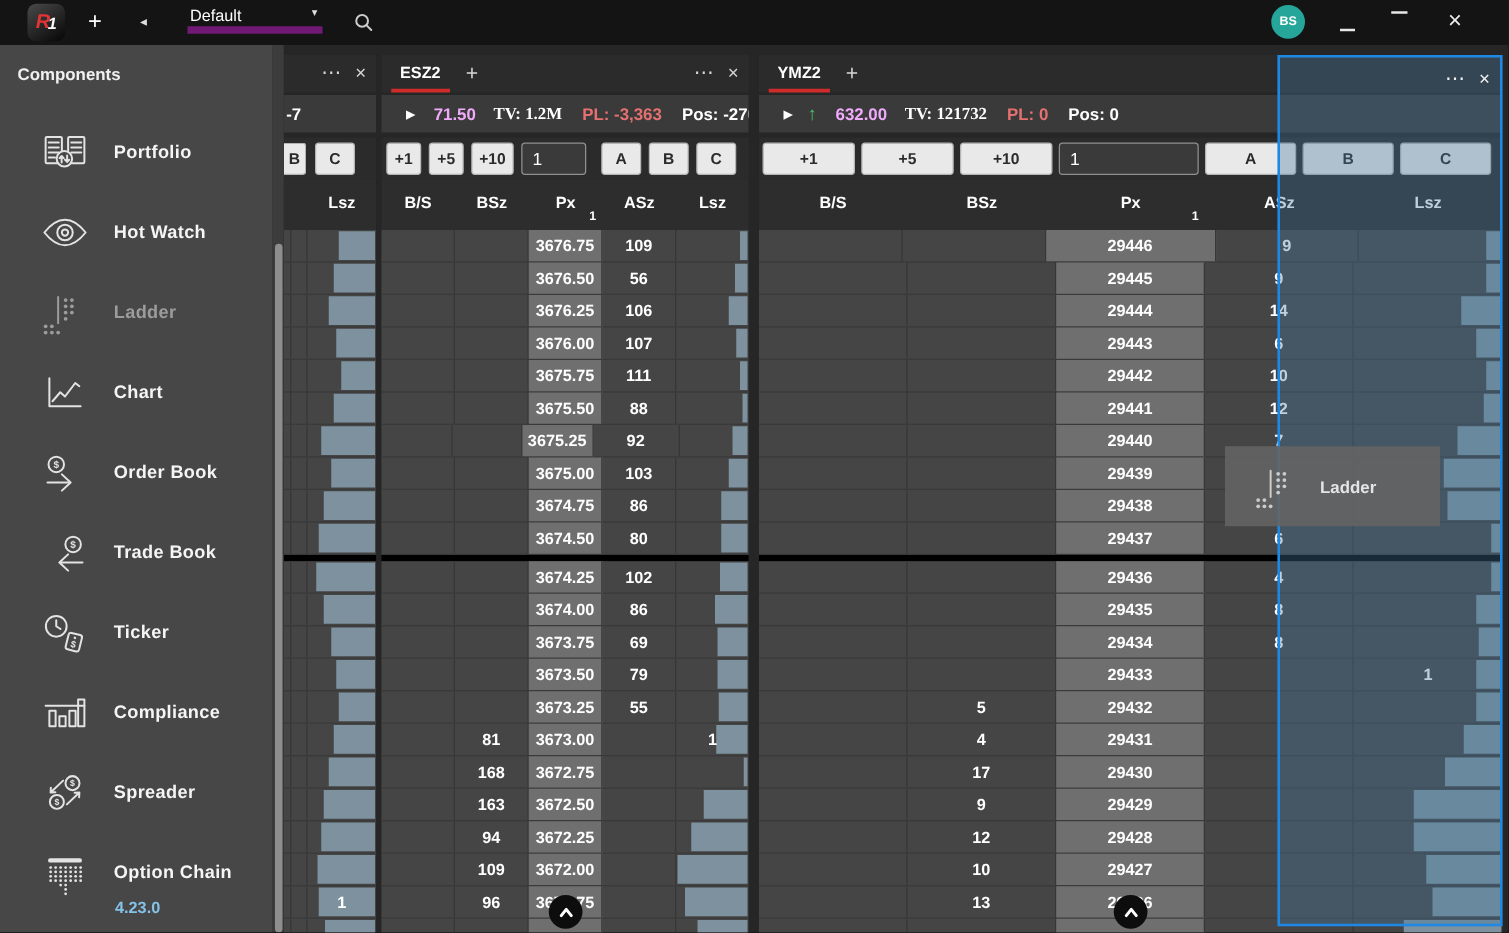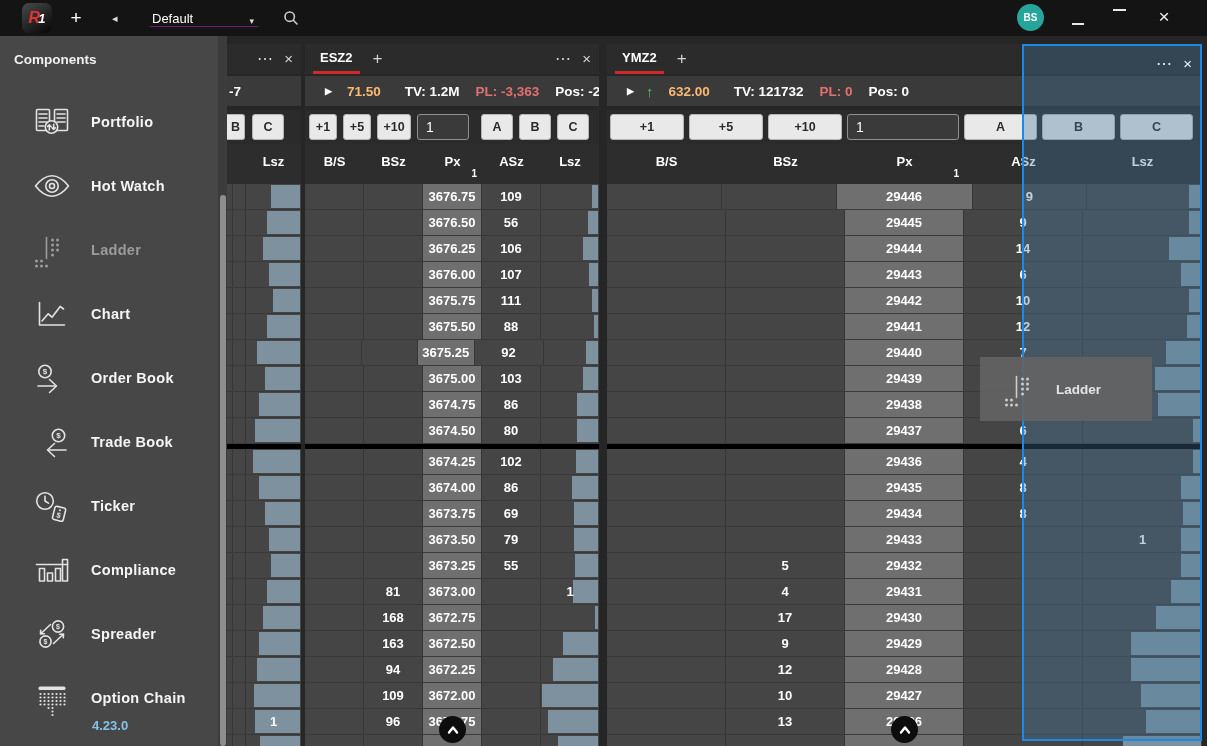--- a/index.html
+++ b/index.html
@@ -10,22 +10,22 @@
   
   .topbar{position:absolute;left:0;top:0;width:1207px;height:36px;background:#141414;z-index:90;}
   .topbar>*{position:absolute;}
   .logo{left:22px;top:3px;width:30px;height:30px;border-radius:7px;
         background:linear-gradient(145deg,#4a4a4a,#050505);display:flex;align-items:center;
         justify-content:center;font-style:italic;font-weight:800;}
   .logo .lr{color:#e23434;font-size:16px;}
   .logo .l1{color:#fff;font-size:13px;margin-left:-2px;}
   .tb-plus{left:66px;top:0;width:20px;height:36px;line-height:36px;text-align:center;color:#fff;font-size:19px;}
   .tb-back{left:112px;top:0;height:36px;line-height:36px;color:#ddd;font-size:11px;}
-  .ws-wrap{left:150px;top:5px;width:108px;height:22px;border-bottom:1px solid #701a75;color:#fff;
-           font-size:13px;display:flex;align-items:flex-end;}
+  .ws-wrap{left:150px;top:5px;width:108px;height:22px;border-bottom:6px solid #701a75;color:#fff;
+           font-size:13px;display:flex;align-items:flex-start;}
   .ws-wrap .ws-label{flex:1;padding-left:2px;}
   .ws-wrap .caret{font-size:9px;color:#ddd;margin-right:4px;}
   .tb-search{left:283px;top:10px;width:16px;height:16px;}
   .avatar{left:1017px;top:4px;width:27px;height:27px;border-radius:50%;background:#26A69A;color:#fff;
           font-size:10px;font-weight:700;display:flex;align-items:center;justify-content:center;}
   .win-min{left:1072px;top:23px;width:12px;height:2px;background:#e8e8e8;}
   .win-max{left:1113px;top:9px;width:13px;height:2px;background:#e8e8e8;}
   .win-close{left:1154px;top:0;width:20px;height:36px;line-height:34px;color:#eee;font-size:19px;text-align:center;}
 
   
@@ -50,22 +50,22 @@
   .tab{margin-left:8px;padding:0 7px;color:#fff;font-weight:700;font-size:13px;line-height:26px;
        border-bottom:3px solid #CF2B2B;}
   .tab-plus{margin-left:13px;color:#d5d5d5;font-size:17px;}
   .icon-menu{position:absolute;right:28px;top:0;height:30px;line-height:30px;color:#d5d5d5;font-size:16px;}
   .icon-close{position:absolute;right:8px;top:0;height:30px;line-height:30px;color:#d5d5d5;font-size:15px;}
 
   .inforow{margin-top:2px;height:30px;background:#3a3a3a;display:flex;align-items:center;color:#fff;
            font-weight:700;font-size:13.5px;white-space:nowrap;overflow:hidden;}
   .inforow .expand{margin-left:20px;font-size:9px;}
   .inforow .upar{margin-left:12px;color:#4DBD6B;font-size:15px;}
-  .inforow .price{margin-left:15px;color:#fdba74;}
-  .inforow .tv{margin-left:24px;}
+  .inforow .price{margin-left:15px;color:#f0abfc;}
+  .inforow .tv{margin-left:14px;font-family:Liberation Serif, serif;}
   .inforow .pl{margin-left:16px;color:#E57070;}
   .inforow .pos{margin-left:16px;}
   #panel-p1 .inforow .pos-tail{margin-left:2px;}
 
   .btnrow{margin-top:4px;height:34px;background:#2b2b2b;display:flex;align-items:center;}
   .btn{height:26px;background:#e9e9e9;border:1px solid #b5b5b5;border-radius:3px;color:#2b2b2b;
        font-weight:700;font-size:12.5px;display:flex;align-items:center;justify-content:center;}
   .btn.clip{border-radius:0 3px 3px 0;border-left:none;}
   .qty{height:26px;background:#3a3a3a;border:1px solid #909090;border-radius:3px;color:#fff;
        font-size:14px;padding:0 0 0 8px;font-family:inherit;outline:none;}

